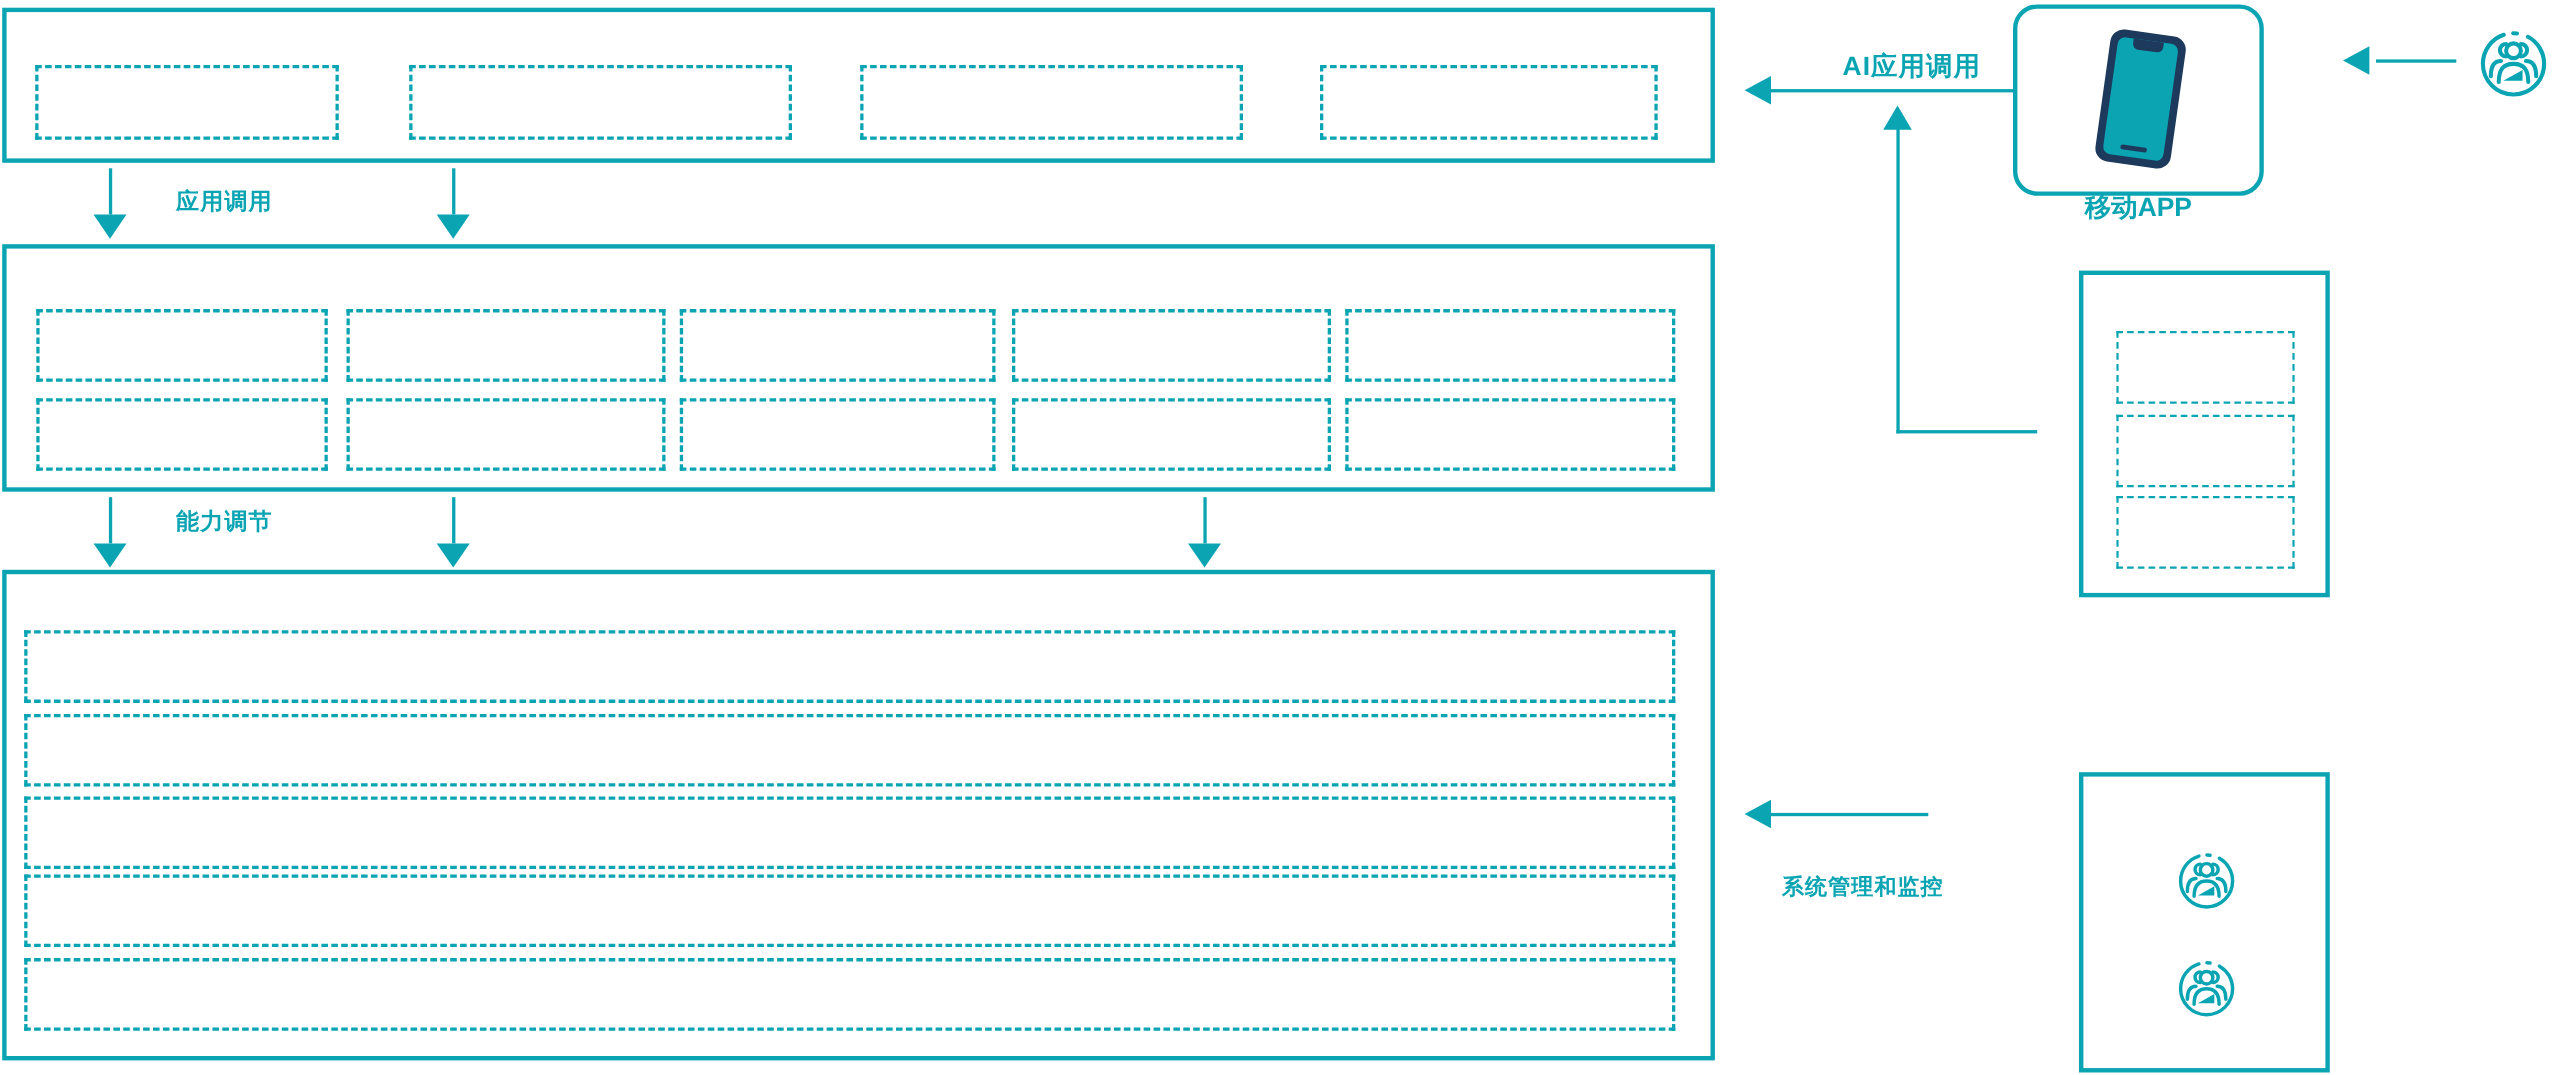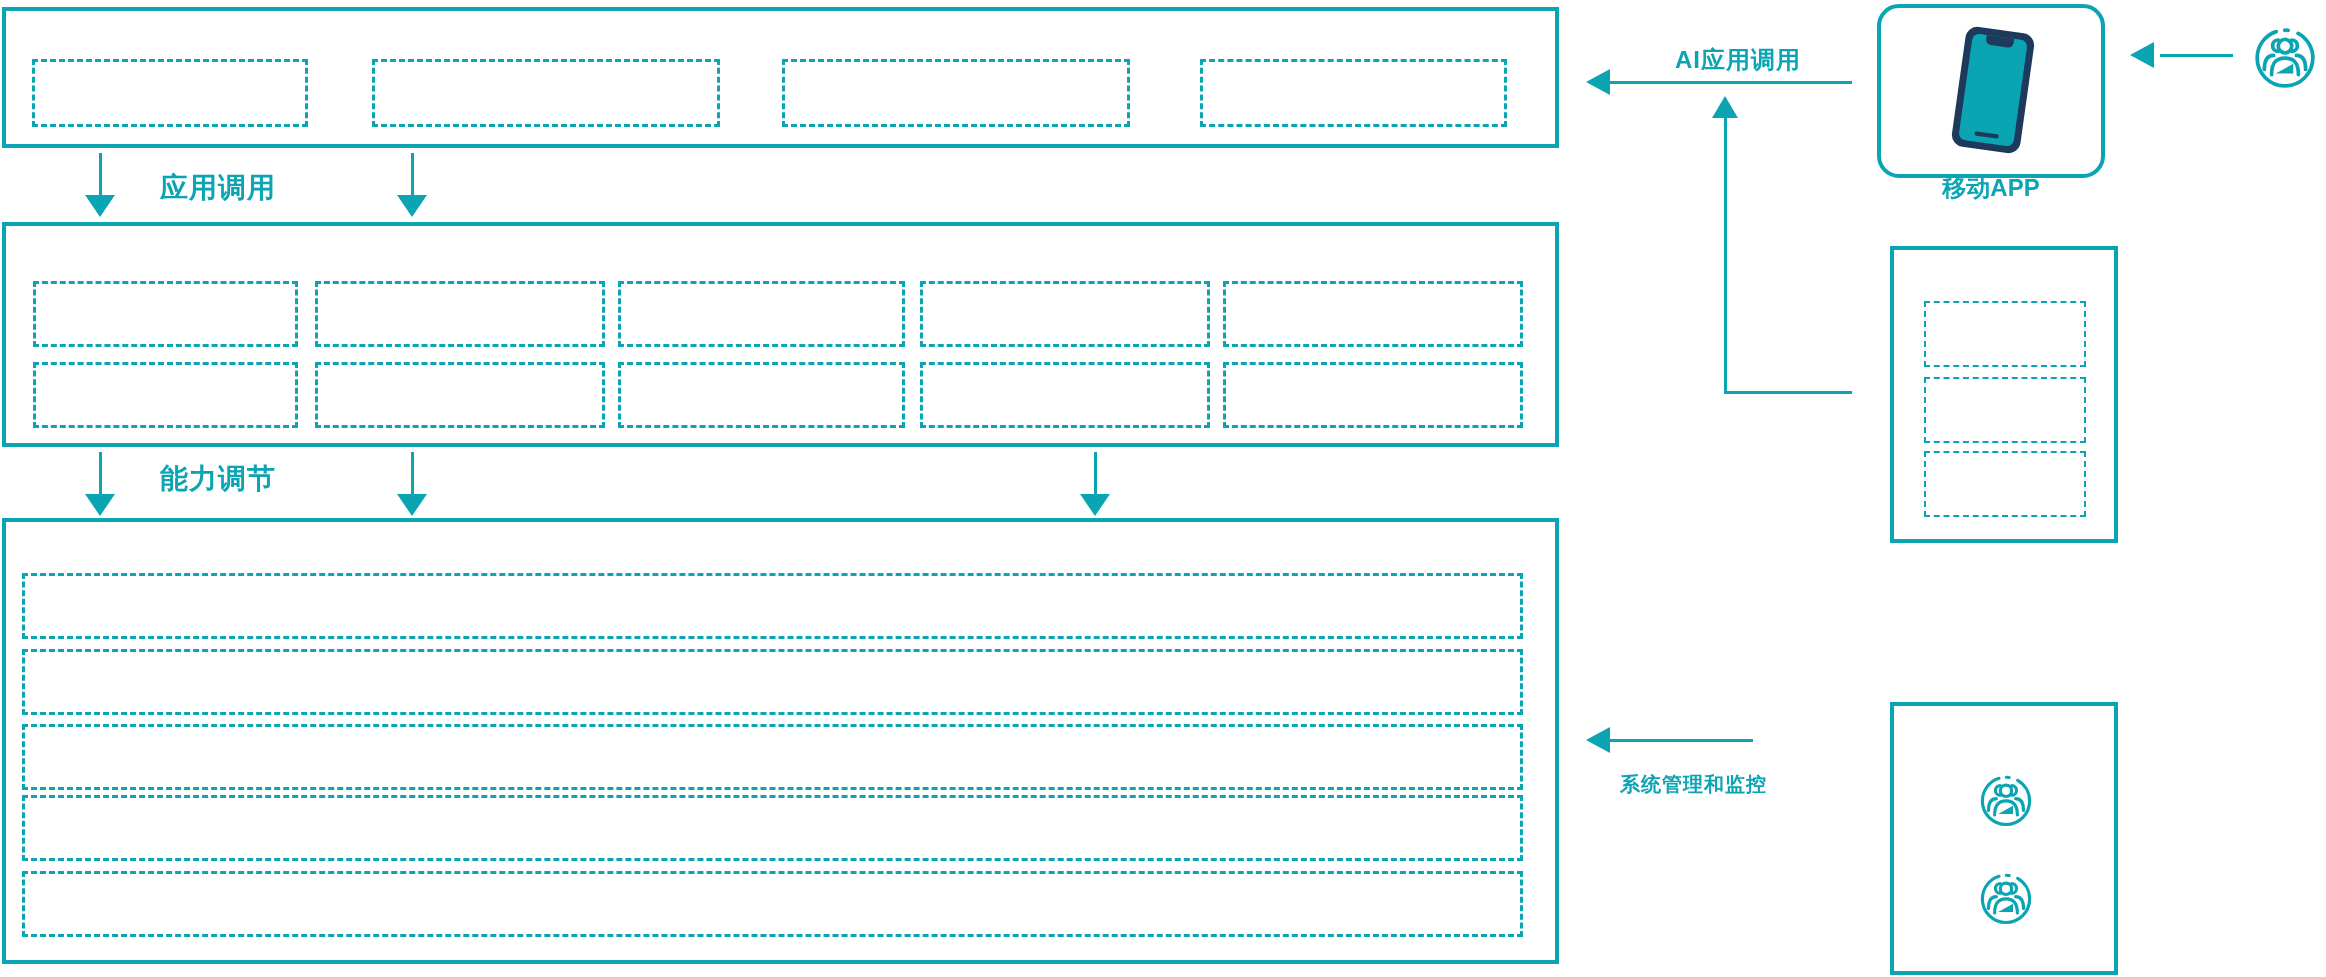--- a/index.html
+++ b/index.html
@@ -3,21 +3,21 @@
 <meta charset="utf-8">
 <style>
   html,body{margin:0;padding:0;background:#fff;}
   #canvas{
     position:relative;width:2326px;height:977px;background:#fff;overflow:hidden;
     font-family:"Liberation Sans",sans-serif;
   }
   .band{position:absolute;border:4px solid #0aa4b3;box-sizing:border-box;background:#fff;}
   .dashed{position:absolute;border:3px dashed #0aa4b3;box-sizing:border-box;background:#fff;}
   .solid-box{position:absolute;border:4px solid #0aa4b3;box-sizing:border-box;background:#fff;}
-  .lbl{position:absolute;color:#0aa4b3;font-weight:bold;font-size:28px;letter-spacing:1px;white-space:nowrap;}
+  .lbl{position:absolute;color:#0aa4b3;font-weight:bold;font-size:21px;letter-spacing:1px;white-space:nowrap;}
   .vline{position:absolute;width:3px;background:#0aa4b3;}
   .hline{position:absolute;height:3px;background:#0aa4b3;}
   .head-down{position:absolute;width:0;height:0;border-left:15px solid transparent;border-right:15px solid transparent;border-top:22px solid #0aa4b3;}
   .head-up{position:absolute;width:0;height:0;border-left:13px solid transparent;border-right:13px solid transparent;border-bottom:22px solid #0aa4b3;}
   .head-left{position:absolute;width:0;height:0;border-top:13px solid transparent;border-bottom:13px solid transparent;border-right:24px solid #0aa4b3;}
   .icon{position:absolute;}
   .mobile-label{position:absolute;width:100%;text-align:center;color:#0aa4b3;font-weight:bold;font-size:24px;}
 </style>
 </head>
 <body>
@@ -67,21 +67,21 @@
   </div>
 
   <div class="lbl" style="left:1675px;top:44px;font-size:24px;">AI应用调用</div>
   <div class="hline" style="left:1606px;top:81px;width:246px;"></div>
   <div class="head-left" style="left:1586px;top:69px;"></div>
 
   <div class="head-up" style="left:1712px;top:96px;"></div>
   <div class="vline" style="left:1724px;top:116px;height:278px;"></div>
   <div class="hline" style="left:1724px;top:391px;width:128px;"></div>
 
-  <div class="solid-box" style="left:1877px;top:4px;width:228px;height:174px;border-radius:22px;">
+  <div class="solid-box" style="left:1830px;top:4px;width:228px;height:174px;border-radius:22px;">
     <svg class="icon" style="left:72px;top:18px;transform:rotate(8deg);" width="80" height="128" viewBox="0 0 44 74">
       <rect x="2" y="2" width="40" height="70" rx="7" fill="#1d3a5c"></rect>
       <rect x="6" y="6" width="32" height="62" rx="4" fill="#0aa4b3"></rect>
       <path d="M14 6 h16 v2.5 a3 3 0 0 1 -3 3 h-10 a3 3 0 0 1 -3 -3 z" fill="#1d3a5c"></path>
       <rect x="15" y="62" width="14" height="2.5" rx="1" fill="#1d3a5c"></rect>
     </svg>
     <div class="mobile-label" style="top:164px;">移动APP</div>
   </div>
 
   <div class="hline" style="left:2160px;top:54px;width:73px;"></div>
@@ -100,21 +100,21 @@
   </svg>
 
   <div class="solid-box" style="left:1890px;top:246px;width:228px;height:297px;">
     <div class="dashed" style="left:30px;top:51px;width:162px;height:66px;border-width:2px;"></div>
     <div class="dashed" style="left:30px;top:127px;width:162px;height:66px;border-width:2px;"></div>
     <div class="dashed" style="left:30px;top:201px;width:162px;height:66px;border-width:2px;"></div>
   </div>
 
   <div class="hline" style="left:1606px;top:739px;width:147px;"></div>
   <div class="head-left" style="left:1586px;top:727px;"></div>
-  <div class="lbl" style="left:1620px;top:771px;font-size:20px;">系统管理和监控</div>
+  <div class="lbl" style="left:1620px;top:793px;font-size:20px;">系统管理和监控</div>
 
   <div class="solid-box" style="left:1890px;top:702px;width:228px;height:273px;">
     <svg class="icon" style="left:84px;top:66px;" width="56" height="56" viewBox="0 0 64 64">
       <g fill="none" stroke="#0aa4b3" stroke-width="3.6" stroke-linecap="round">
         <circle cx="32" cy="33" r="27" pathLength="100" stroke-dasharray="70 5 2 6 17 0"></circle>
         <circle cx="32" cy="21.5" r="6.5"></circle>
         <path d="M25.5 15.5 A5.5 5.5 0 1 0 25.5 26.5"></path>
         <path d="M38.5 15.5 A5.5 5.5 0 1 1 38.5 26.5"></path>
         <path d="M19 49 C19 36 25 33 32 33 C39 33 45 36 45 49"></path>
         <path d="M12 44 C12 33.5 16 30.5 21 30.5"></path>

